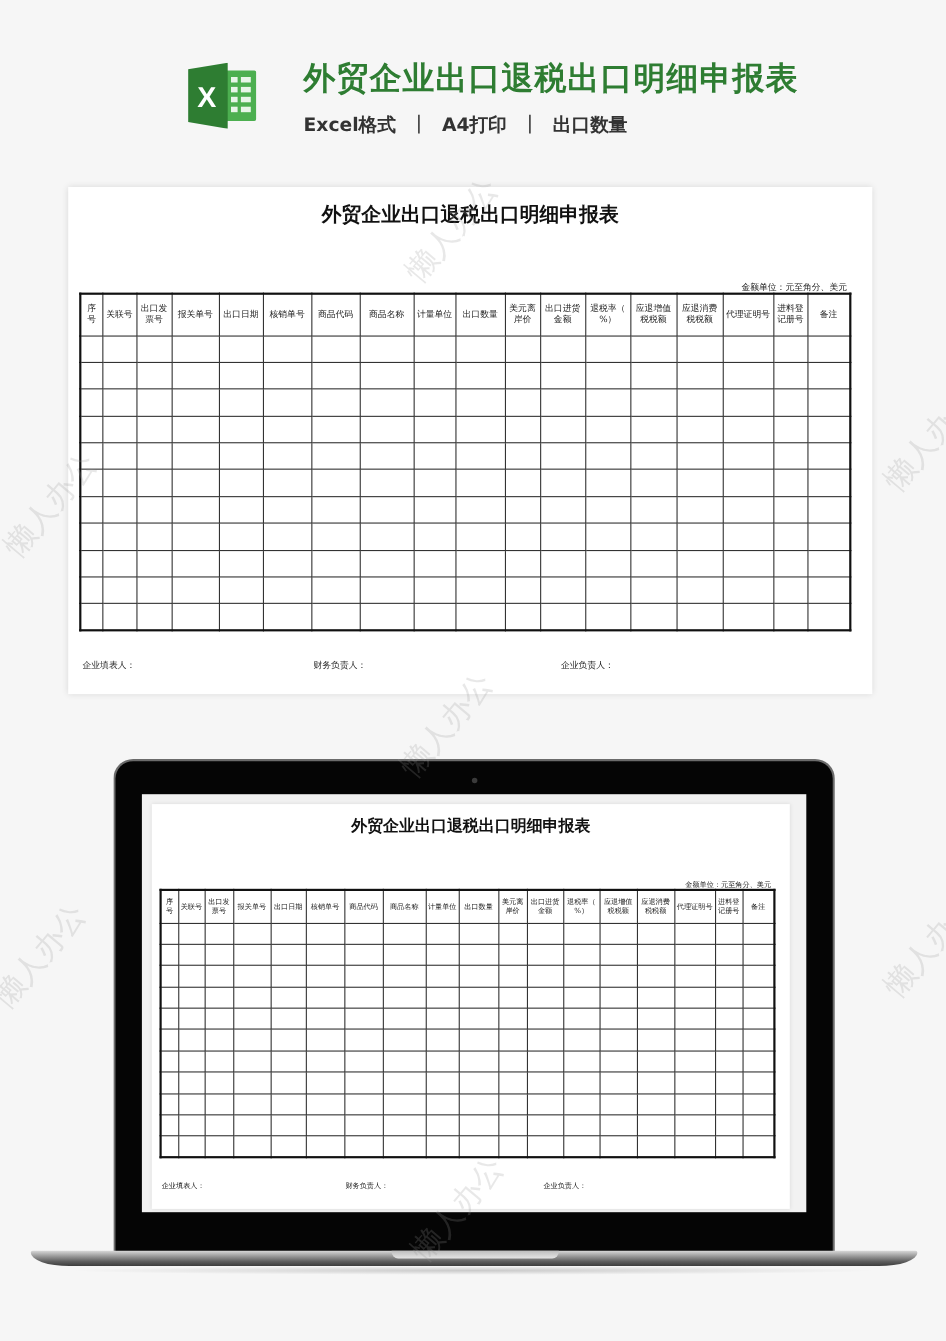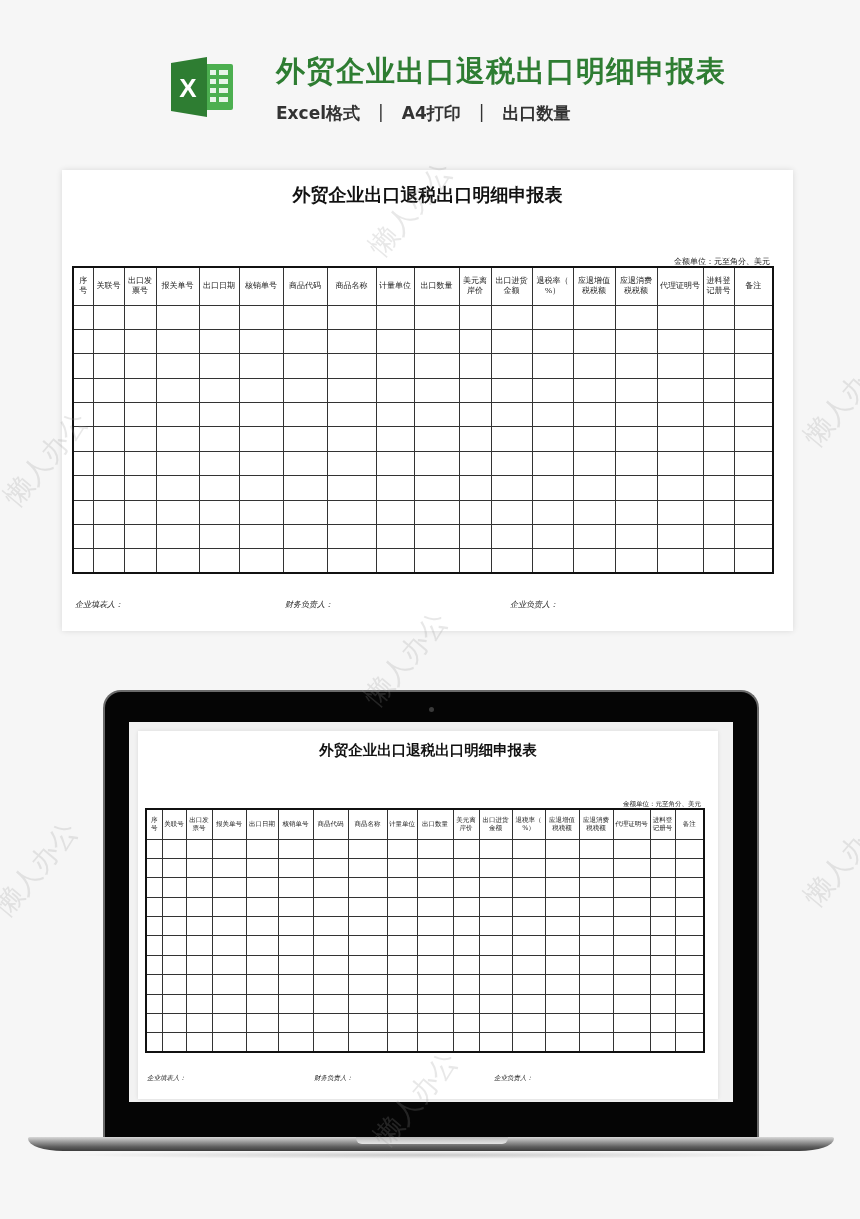--- a/index.html
+++ b/index.html
@@ -24,21 +24,21 @@
   .sheet-top .unit-note { right: 23px; top: 86px; font-size: 8px; }
 
   table.grid { position: absolute; border-collapse: collapse; table-layout: fixed;
     border: 2px solid #111; font-family: "DejaVu Serif", "Liberation Serif", serif; color: #222; }
   table.grid th, table.grid td { border: 1px solid #333; text-align: center; vertical-align: middle;
     font-weight: normal; line-height: 1.25; overflow: hidden; }
   .sheet-top table.grid { left: 10px; top: 96px; width: 700px; }
   .sheet-top table.grid th { height: 38px; font-size: 8px; padding: 0 1px; }
   .sheet-top table.grid td { height: 24.4px; }
 
-  .sign-row { position: absolute; font-family: "DejaVu Serif", "Liberation Serif", serif; color: #222; white-space: nowrap; font-style: italic; }
+  .sign-row { position: absolute; font-family: "DejaVu Serif", "Liberation Serif", serif; color: #222; white-space: nowrap; }
   .sheet-top .sign-row { top: 429px; font-size: 8px; }
 
   
   .laptop-lid { position: absolute; left: 103px; top: 690px; width: 656px; height: 450px;
     background: #050505; border-radius: 18px 18px 0 0; border: 2px solid #6b6b6b; border-bottom: none; }
   .camera { position: absolute; left: 429px; top: 707px; width: 5px; height: 5px; border-radius: 50%; background: #3a3a3a; }
   .screen { position: absolute; left: 129px; top: 722px; width: 604px; height: 380px; background: #f2f2f2; }
   .sheet-small { left: 138px; top: 731px; width: 580px; height: 368px; box-shadow: 0 0 4px rgba(0,0,0,0.1); }
   .sheet-small .doc-title { top: 10px; font-size: 14.5px; }
   .sheet-small .unit-note { right: 17px; top: 69px; font-size: 6.5px; }

